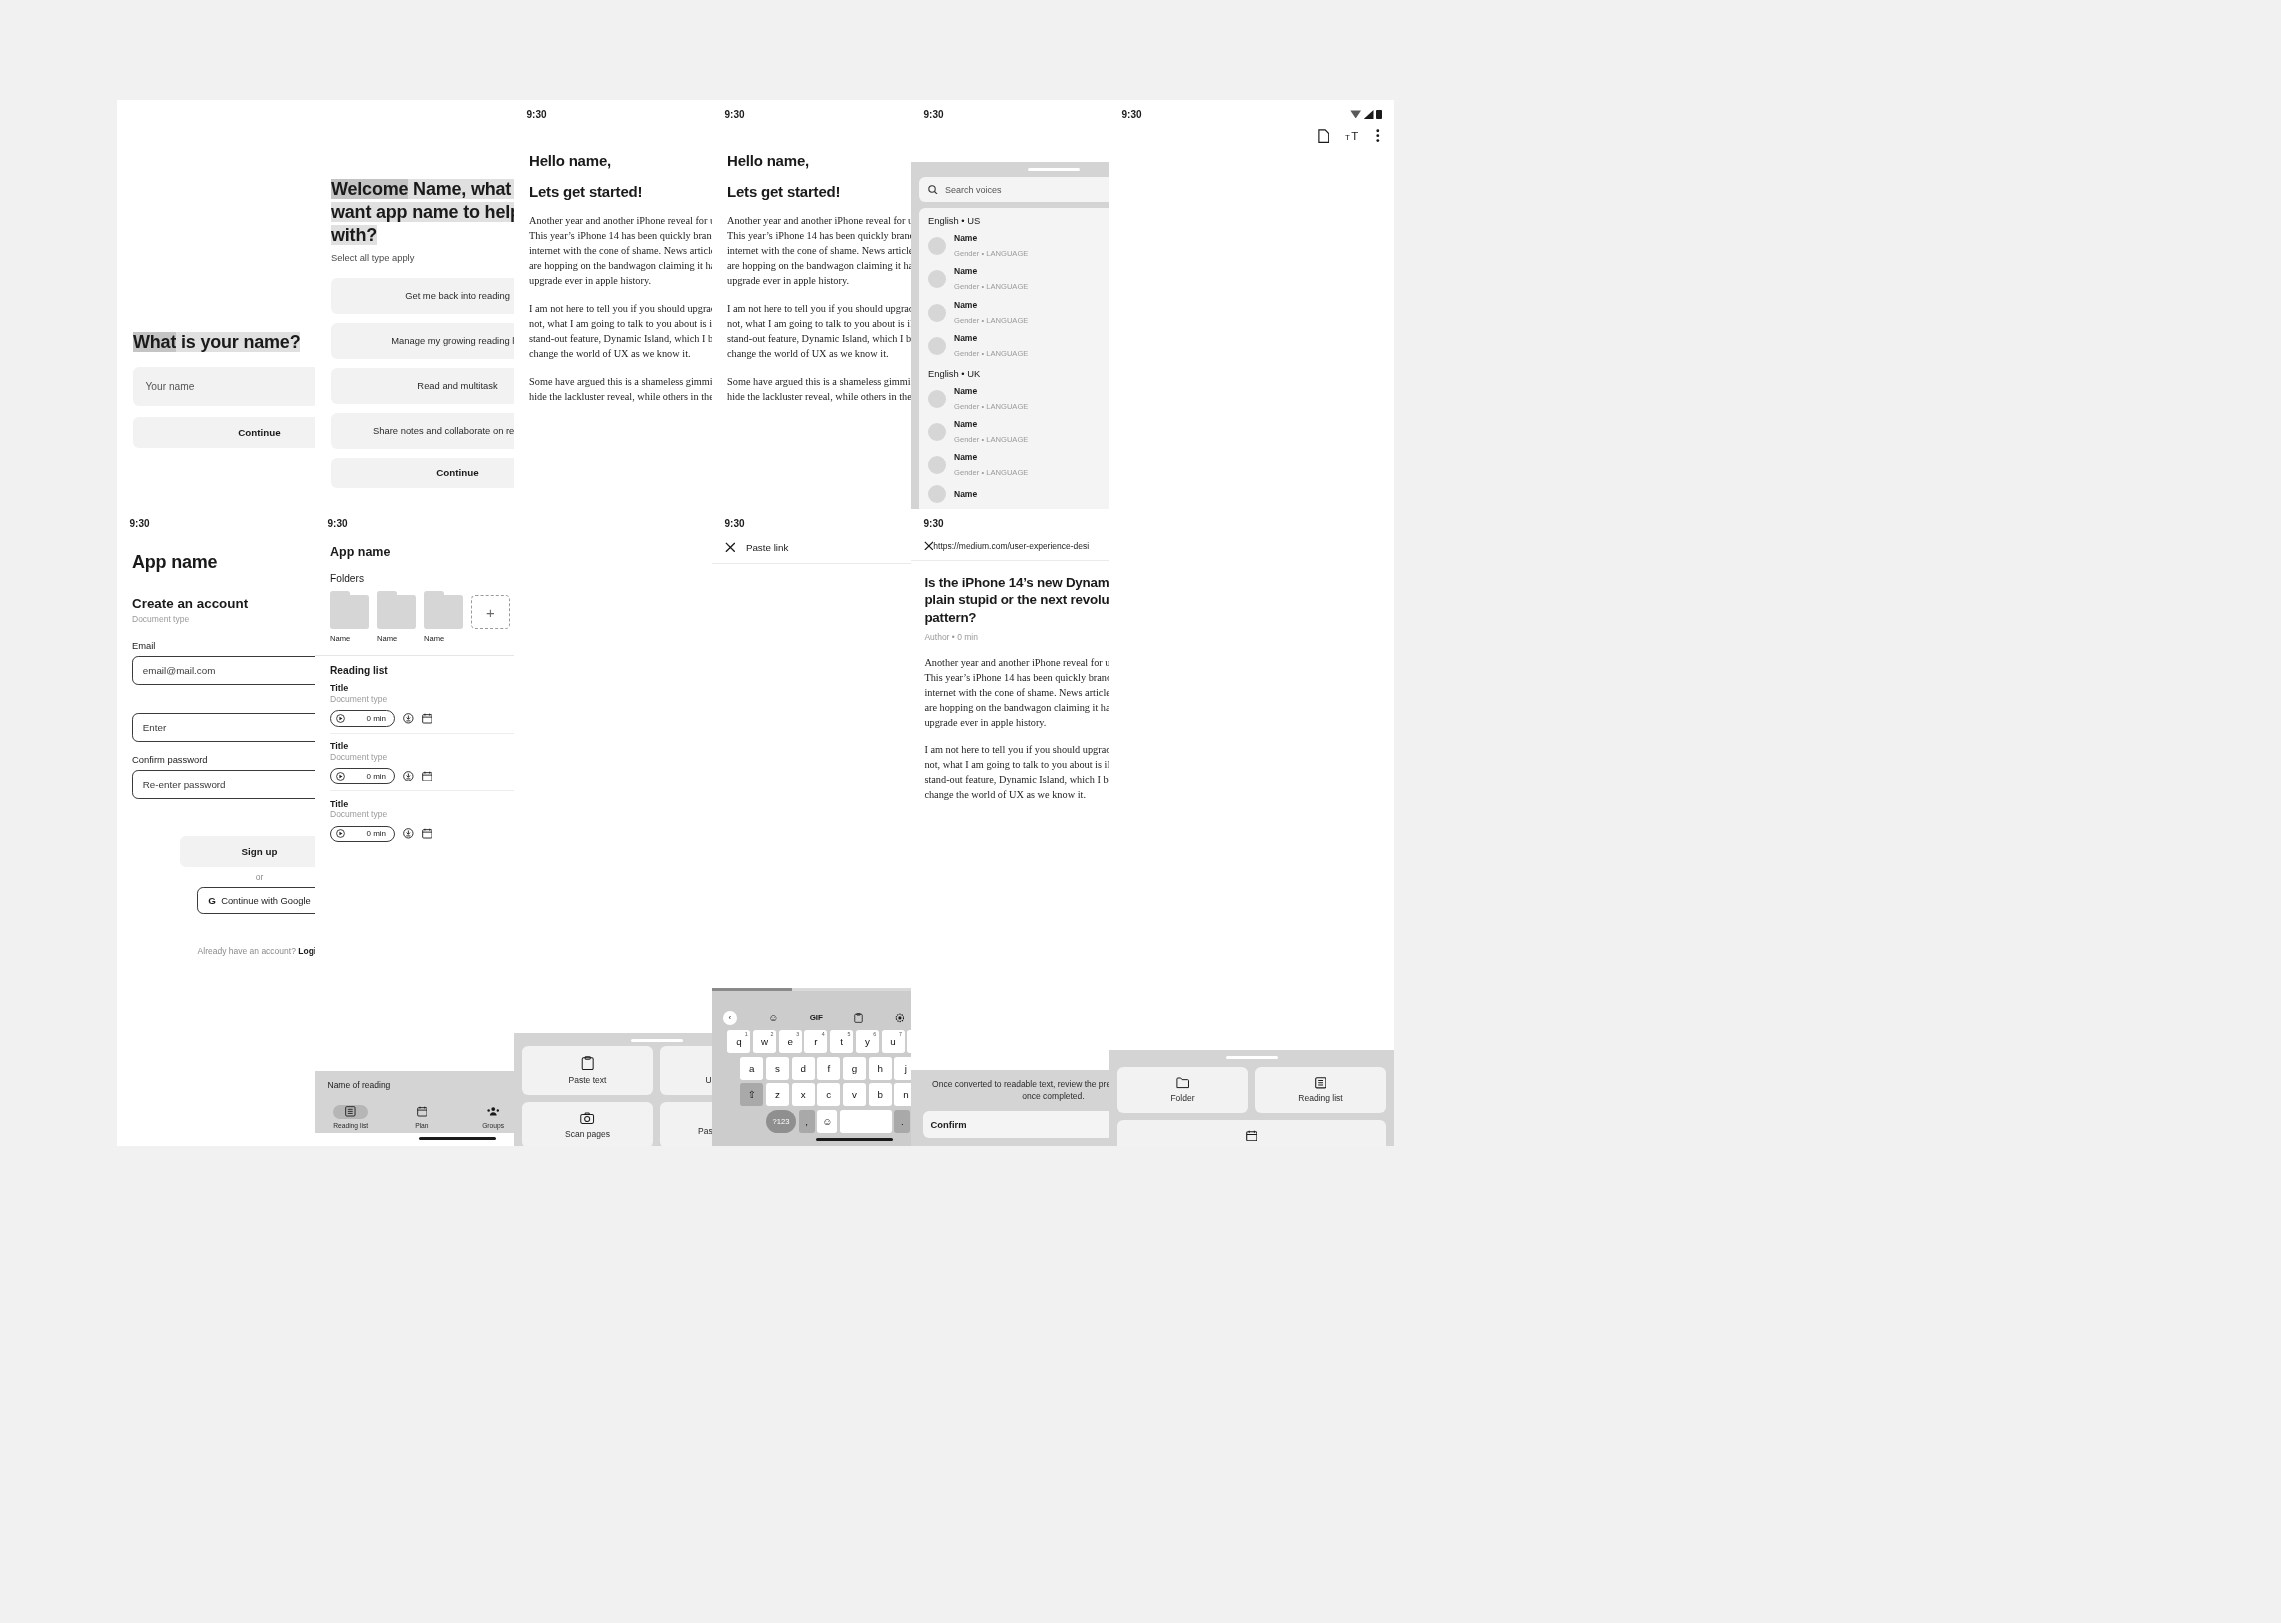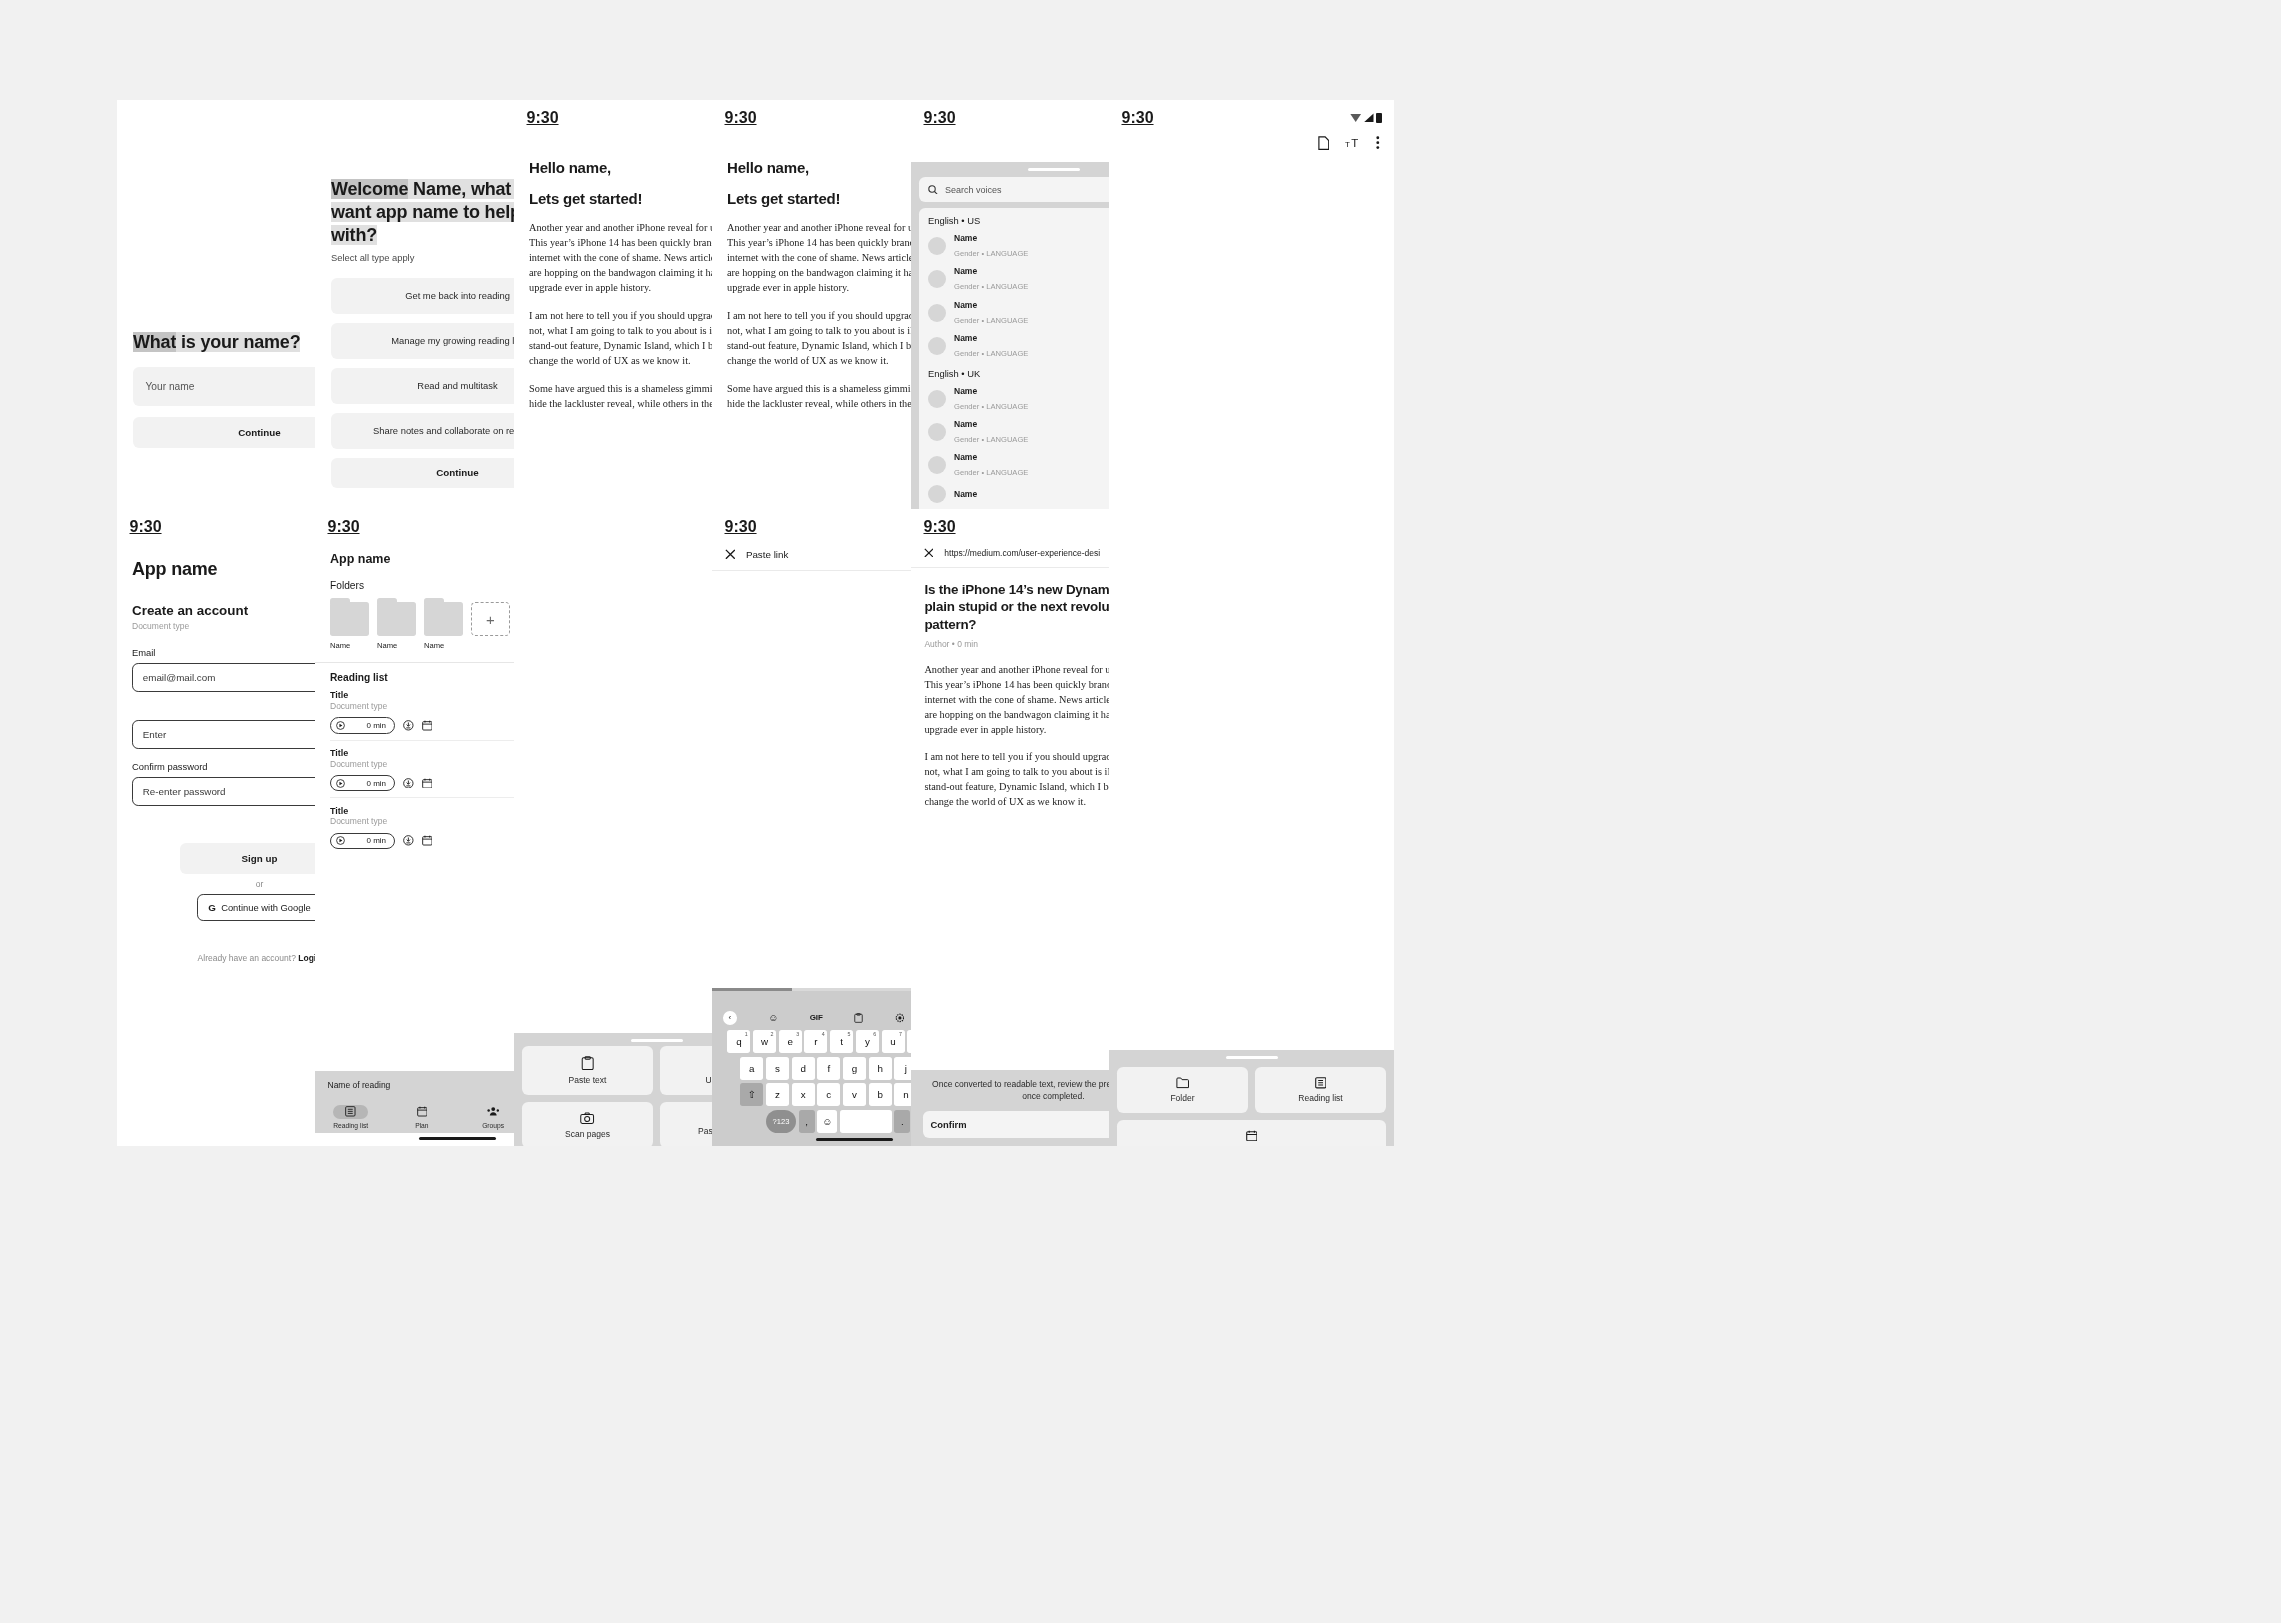--- a/index.html
+++ b/index.html
@@ -17,21 +17,21 @@
     position: absolute;
     width: 285px; height: 637px;
     background: #ffffff;
     overflow: hidden;
   }
 
   
   .statusbar {
     display: flex; align-items: center; justify-content: space-between;
     padding: 9px 12.5px 3.6px 12.5px;
-    font-size: 16px; font-weight: 700; color: #1a1a1a; text-decoration: underline;
+    font-size: 10px; font-weight: 700; color: #1a1a1a;
   }
   .sb-icons { display: flex; align-items: center; gap: 2.7px; }
   .ic-wifi {
     width: 10.7px; height: 8px;
     background: #5a5a5a;
     clip-path: polygon(0 0, 100% 0, 50% 100%);
   }
   .ic-sig {
     width: 9.8px; height: 9px;
     background: #1a1a1a;
@@ -844,21 +844,21 @@
 
   <div class="phone" style="left:911px; top:509px;">
     <div class="statusbar">
       <span>9:30</span>
       <span class="sb-icons">
         <span class="ic-wifi"></span>
         <span class="ic-sig"></span>
         <span class="ic-bat"></span>
       </span>
     </div>
-    <div style="display:flex;align-items:center;gap:11px;padding:8px 12.5px 9.8px 12.5px;border-bottom:0.9px solid #eaeaea;">
+    <div style="display:flex;align-items:center;gap:0;padding:8px 12.5px 9.8px 12.5px;border-bottom:0.9px solid #eaeaea;">
       <svg width="9.8" height="9.8" viewBox="0 0 12 12">
           <path d="M1 1l10 10M11 1L1 11" stroke="#1a1a1a" stroke-width="1.5"></path>
         </svg>
       <span style="font-size:8.5px;white-space:nowrap;overflow:hidden;">https://medium.com/user-experience-desi</span>
     </div>
     <div style="padding:12.5px 13.4px 0 13.4px;">
       <div style="font-size:13.4px;font-weight:700;line-height:1.3;letter-spacing:-0.2px;">Is the iPhone 14’s new Dynamic Island plain stupid or the next revolutionary UX pattern?</div>
       <div style="font-size:8.5px;color:#9a9a9a;margin-top:6.2px;">Author • 0 min</div>
       <p class="art-p" style="margin-top:12.5px;">Another year and another iPhone reveal for us to rave about. This year’s iPhone 14 has been quickly branded by the internet with the cone of shame. News articles and reviewers are hopping on the bandwagon claiming it has the “smallest” upgrade ever in apple history.</p>
       <p class="art-p" style="margin-top:11.6px;">I am not here to tell you if you should upgrade your phone or not, what I am going to talk to you about is iPhone 14’s new stand-out feature, Dynamic Island, which I believe may change the world of UX as we know it.</p>

